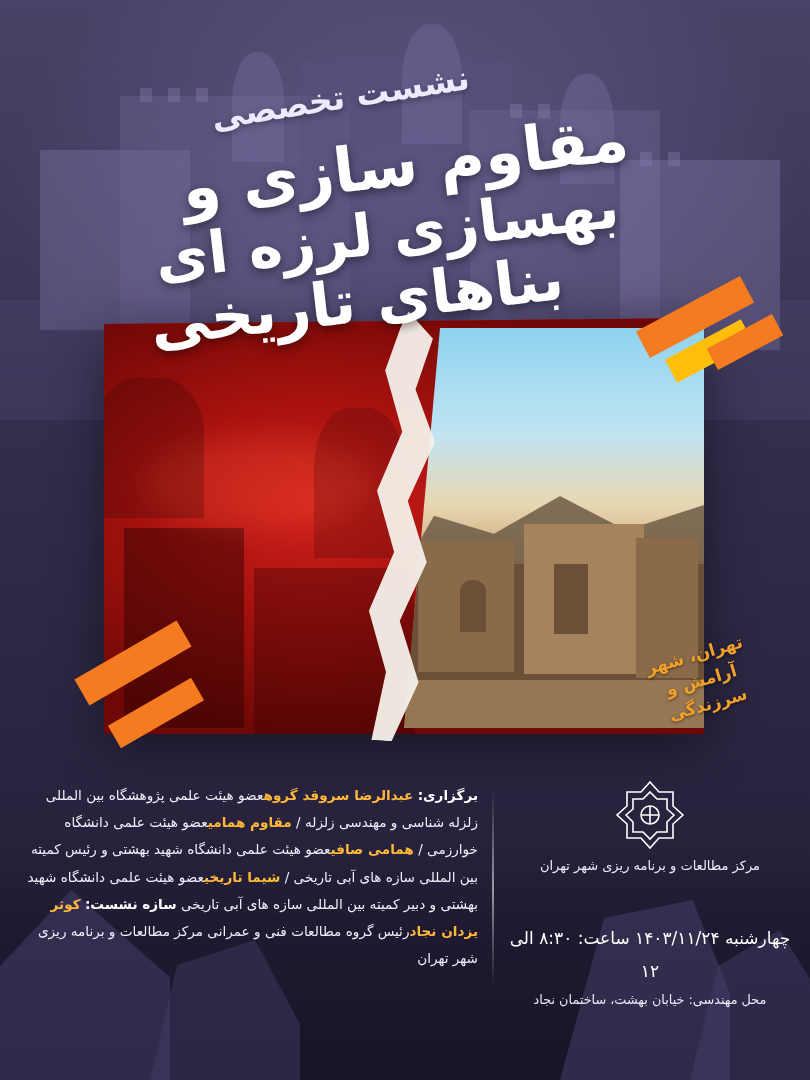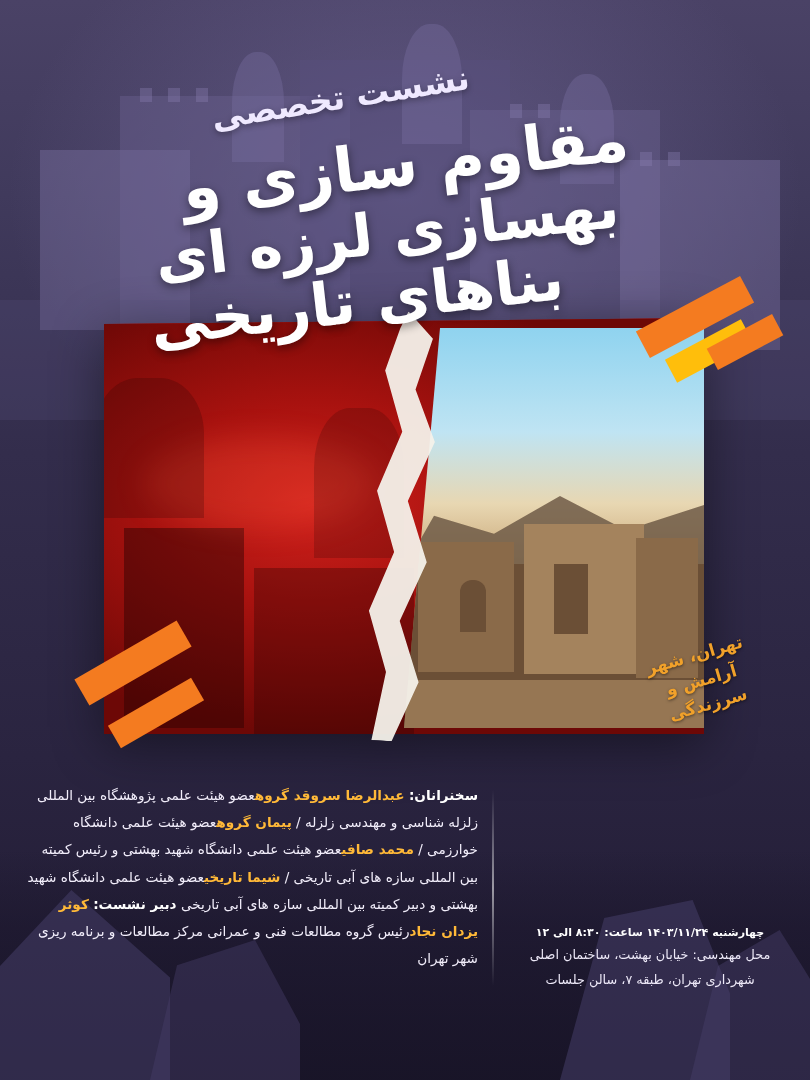--- a/index.html
+++ b/index.html
@@ -138,21 +138,21 @@
   .logo-mark{
     width:74px;height:74px;margin:0 auto 6px;position:relative;
   }
   .logo-mark svg{display:block;}
   .logo-text{font-size:13px;color:#f0ecfa;letter-spacing:.2px;}
 
   .meta{
     position:absolute;right:10px;top:150px;width:300px;text-align:center;
     font-size:12.8px;line-height:1.95;color:#ece8f7;
   }
-  .meta .datetime{font-weight:bold;font-size:11px;color:#ffffff;}
+  .meta .datetime{font-weight:normal;font-size:17px;color:#ffffff;}
 </style>
 </head>
 <body>
 
 <div class="poster">
 
   <div class="bg-photo">
     <div class="cit l" style="left:40px;top:150px;width:150px;height:180px;"></div>
     <div class="cit" style="left:120px;top:96px;width:230px;height:240px;"></div>
     <div class="cit d" style="left:300px;top:60px;width:210px;height:280px;"></div>
@@ -213,34 +213,46 @@
   <div class="bar b3"></div>
   <div class="bar b4"></div>
   <div class="bar b5"></div>
 
   <div class="calli">تهران، شهر آرامش و سرزندگی</div>
 
   <div class="info">
 
     <div class="divider"></div>
 
+    <div class="logo-wrap">
+      <div class="logo-mark">
+        <svg width="74" height="74" viewBox="0 0 74 74">
+          <g fill="none" stroke="#ffffff" stroke-width="1.6">
+            <polygon points="37,4 46,14 60,14 60,28 70,37 60,46 60,60 46,60 37,70 28,60 14,60 14,46 4,37 14,28 14,14 28,14"></polygon>
+            <polygon points="37,14 44,21 54,21 54,31 61,37 54,44 54,54 44,54 37,61 30,54 20,54 20,44 13,37 20,31 20,21 30,21"></polygon>
+            <circle cx="37" cy="37" r="9"></circle>
+            <path d="M28 37h18M37 28v18"></path>
+          </g>
+        </svg>
+      </div>
+      <div class="logo-text">مرکز مطالعات و برنامه ریزی شهر تهران</div>
+    </div>
 
     <div class="speakers">
-      <span class="hl">سخنرانان:</span>
+      <span class="hl">برگزاری:</span>
       <b>عبدالرضا سروقد گروه</b><span>عضو هیئت علمی پژوهشگاه بین المللی زلزله شناسی و مهندسی زلزله</span>
-      <span> / </span><b>پیمان گروه</b><span>عضو هیئت علمی دانشگاه خوارزمی</span>
-      <span> / </span><b>محمد صافی</b><span>عضو هیئت علمی دانشگاه شهید بهشتی و رئیس کمیته بین المللی سازه های آبی تاریخی</span>
+      <span> / </span><b>مقاوم همامی</b><span>عضو هیئت علمی دانشگاه خوارزمی</span>
+      <span> / </span><b>همامی صافی</b><span>عضو هیئت علمی دانشگاه شهید بهشتی و رئیس کمیته بین المللی سازه های آبی تاریخی</span>
       <span> / </span><b>شیما تاریخی</b><span>عضو هیئت علمی دانشگاه شهید بهشتی و دبیر کمیته بین المللی سازه های آبی تاریخی</span>
-      <span class="hl">دبیر نشست:</span>
+      <span class="hl">سازه نشست:</span>
       <b>کوثر یزدان نجاد</b><span>رئیس گروه مطالعات فنی و عمرانی مرکز مطالعات و برنامه ریزی شهر تهران</span>
     </div>
 
     <div class="meta">
       <div class="datetime">چهارشنبه ۱۴۰۳/۱۱/۲۴   ساعت: ۸:۳۰ الی ۱۲</div>
       <div>
         <span>محل مهندسی:</span>
-        <span>خیابان بهشت، ساختمان اصلی</span>
+        <span>خیابان بهشت، ساختمان نجاد</span>
       </div>
-      <div>شهرداری تهران، طبقه ۷، سالن جلسات</div>
     </div>
 
   </div>
 </div>
 
 </body></html>

